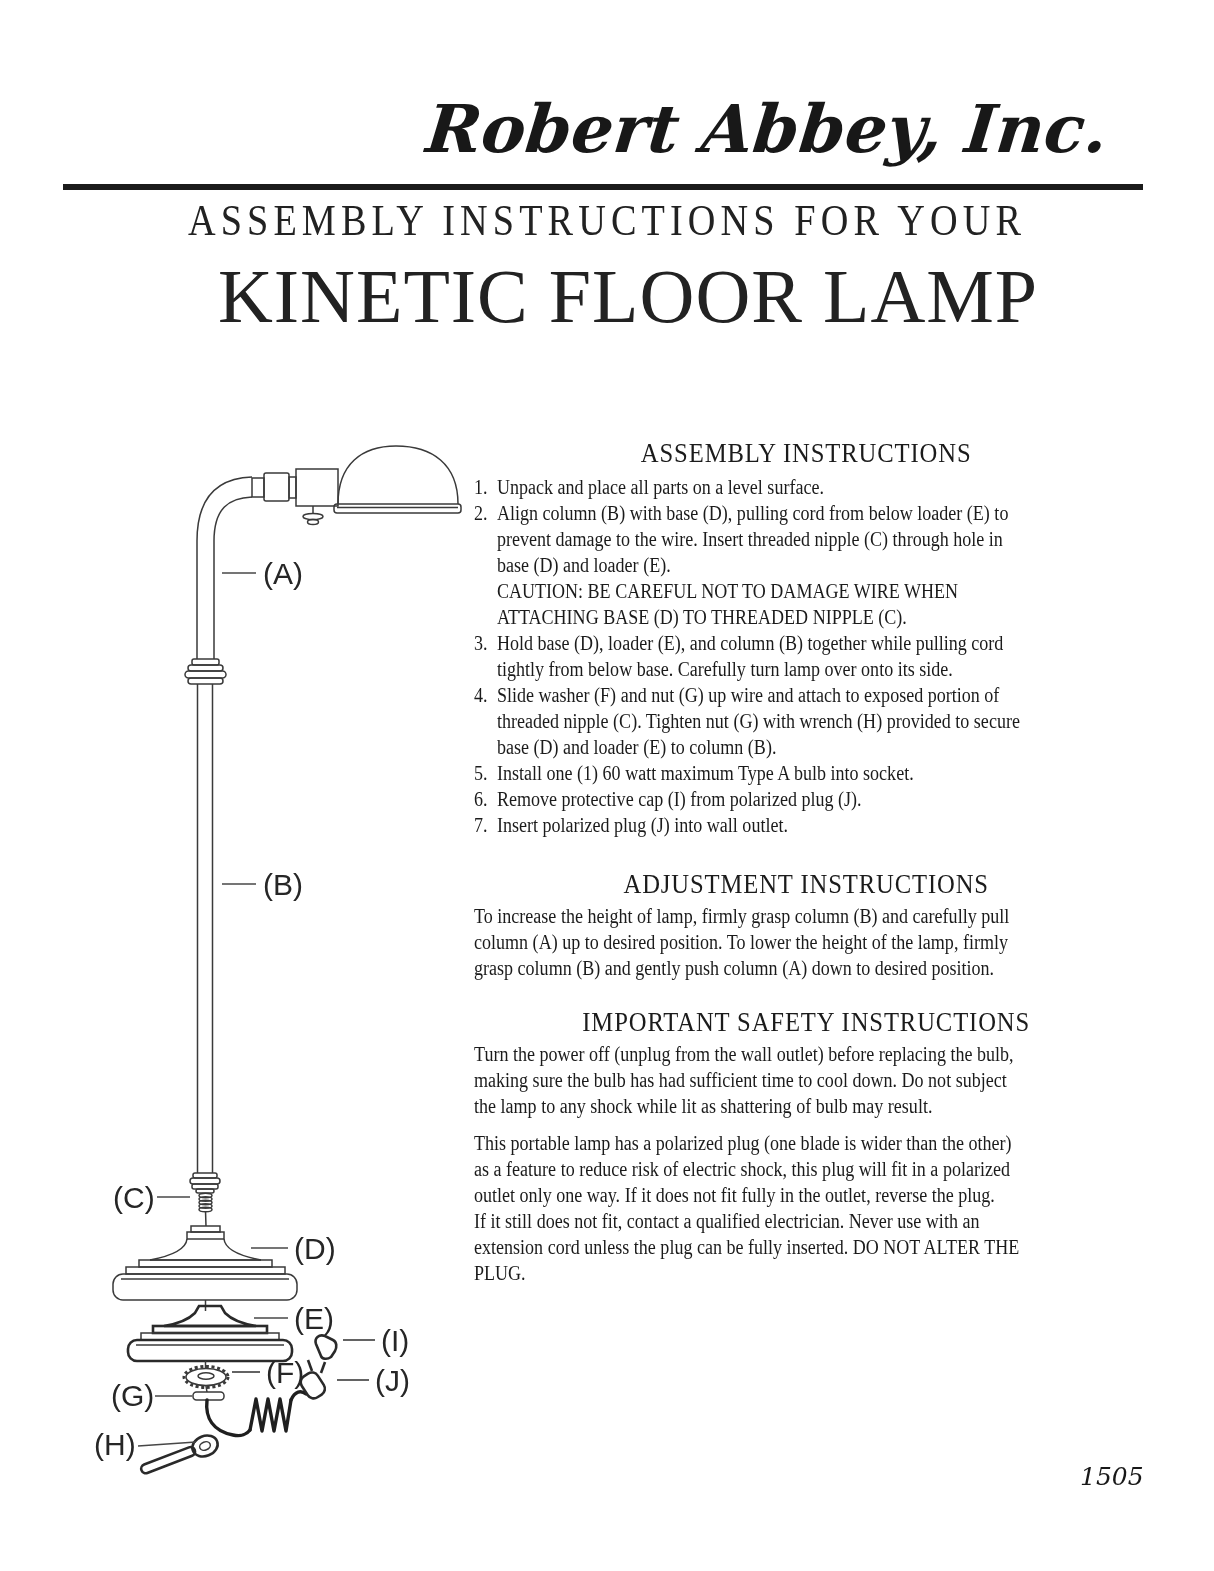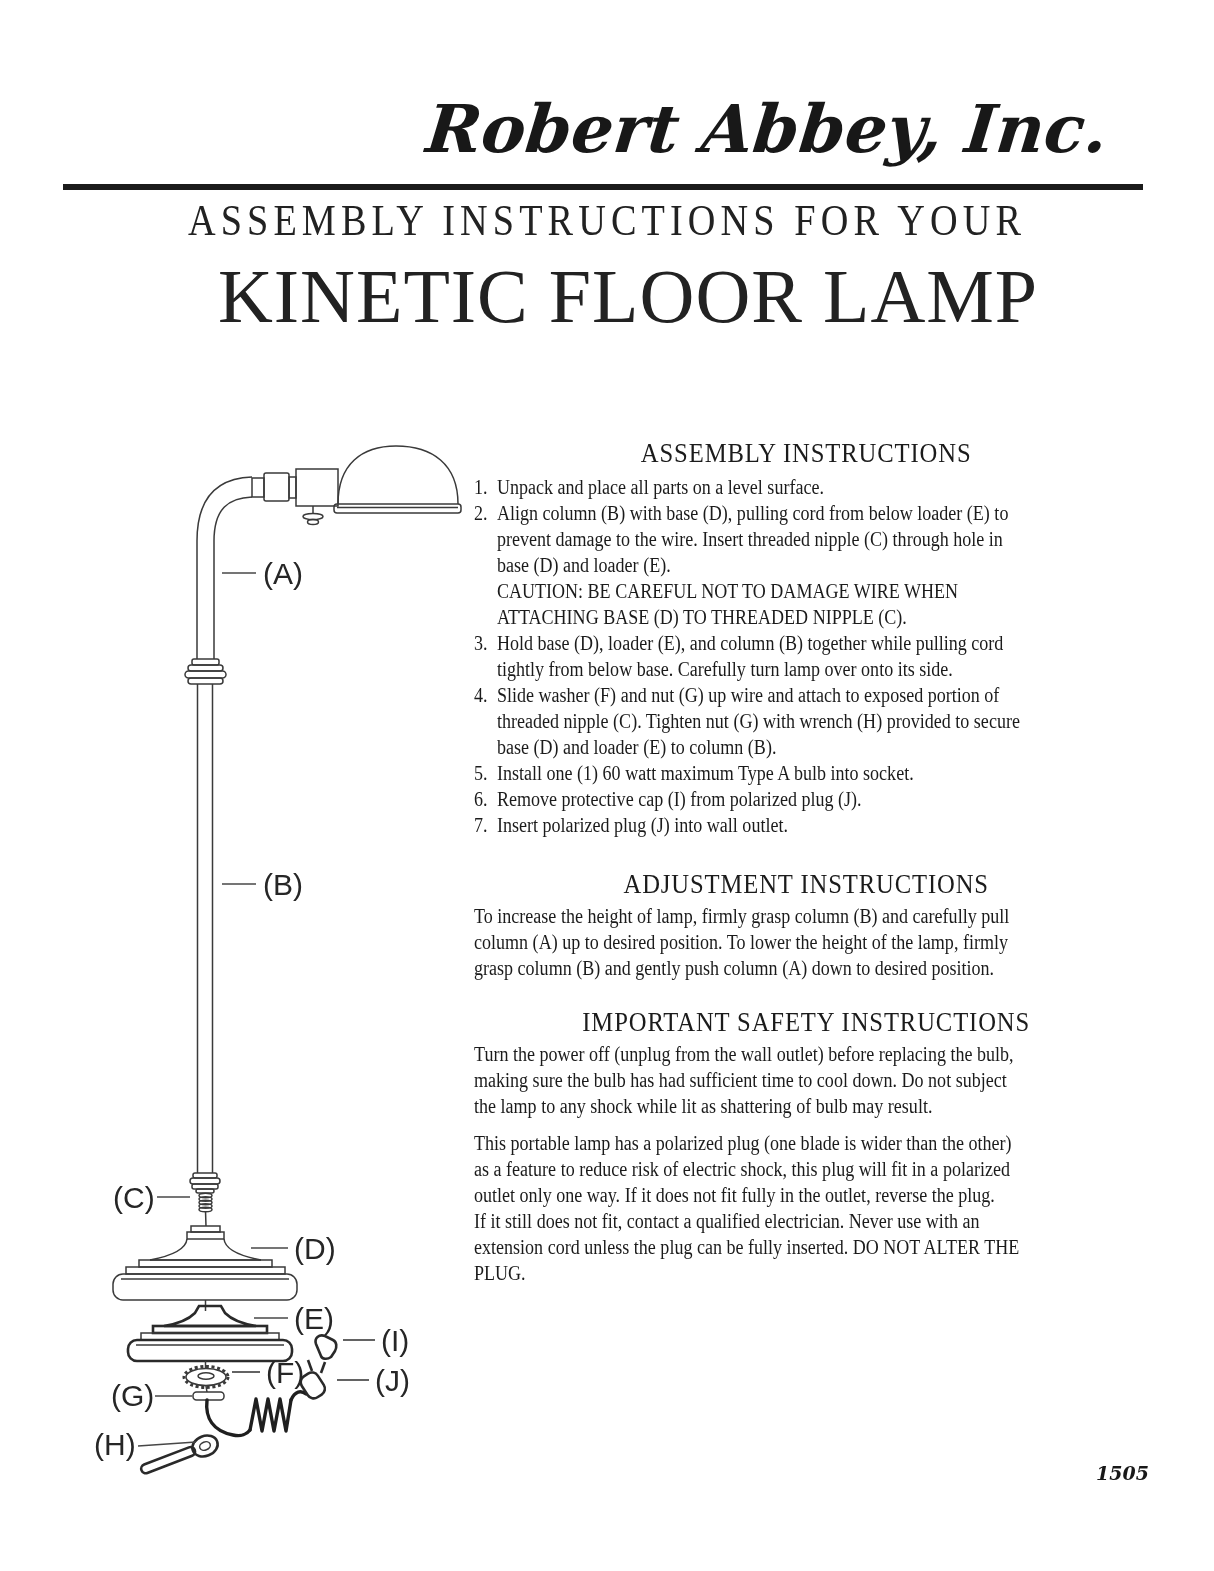--- a/index.html
+++ b/index.html
@@ -50,22 +50,22 @@
   .diagram { position:absolute; left:0; top:0; }
   .ln  { fill:none; stroke:#3a3a3a; stroke-width:1.5; }
   .ln2 { stroke-width:2.6; stroke:#2a2a2a; }
   .cord{ fill:none; stroke:#1f1f1f; stroke-width:3.4;
          stroke-linecap:round; stroke-linejoin:round; }
   .lead{ stroke:#474747; stroke-width:1.7; }
   .lbl { font-family:"Liberation Sans", sans-serif; font-size:30px; fill:#262626; }
   
   .footer-code {
     position:absolute; left:1080px; top:1462px;
-    font-family:"DejaVu Serif", serif; font-style:italic; font-weight:700;
-    font-size:19px; color:#181818;margin-left:16px;
+    font-family:"DejaVu Serif", serif; font-style:italic; font-weight:400;
+    font-size:25px; color:#181818;
   }
 </style>
 </head>
 <body>
 
 <div class="page">
 
   <div class="brand">Robert Abbey, Inc.</div>
   <div class="rule"></div>
   <div class="subtitle">ASSEMBLY INSTRUCTIONS FOR YOUR</div>

